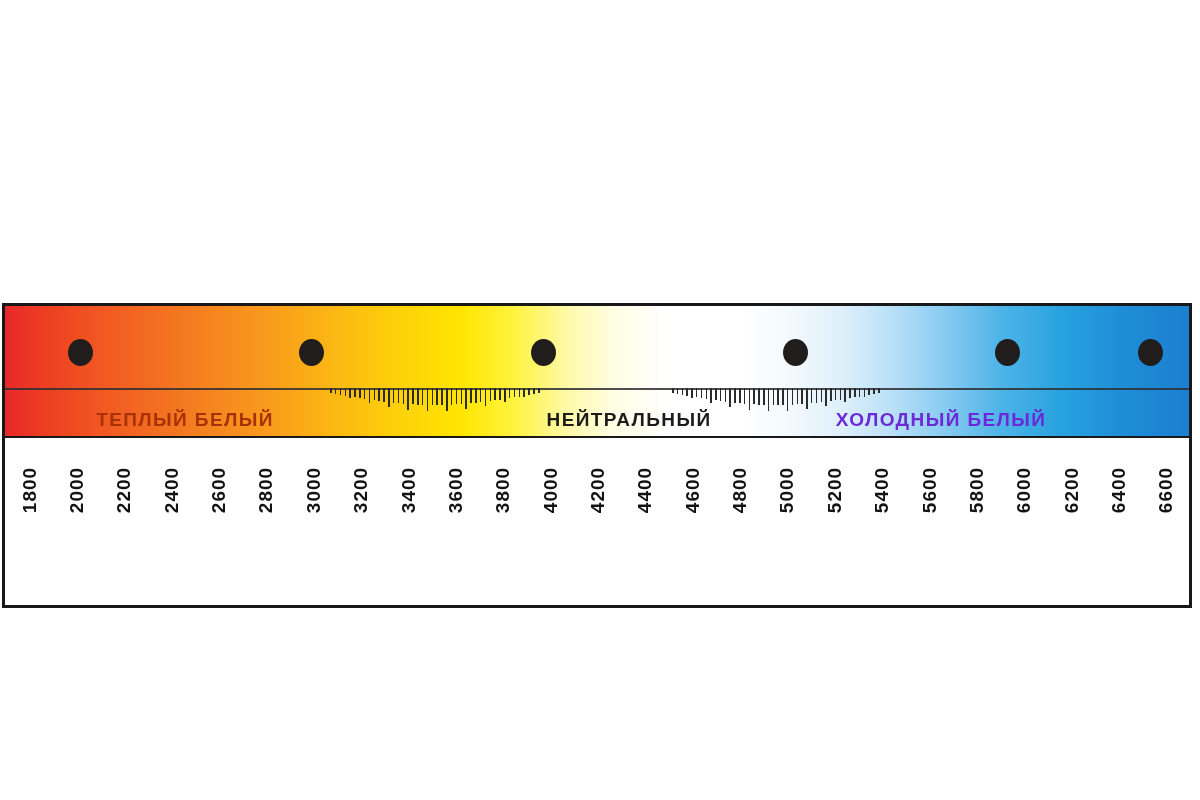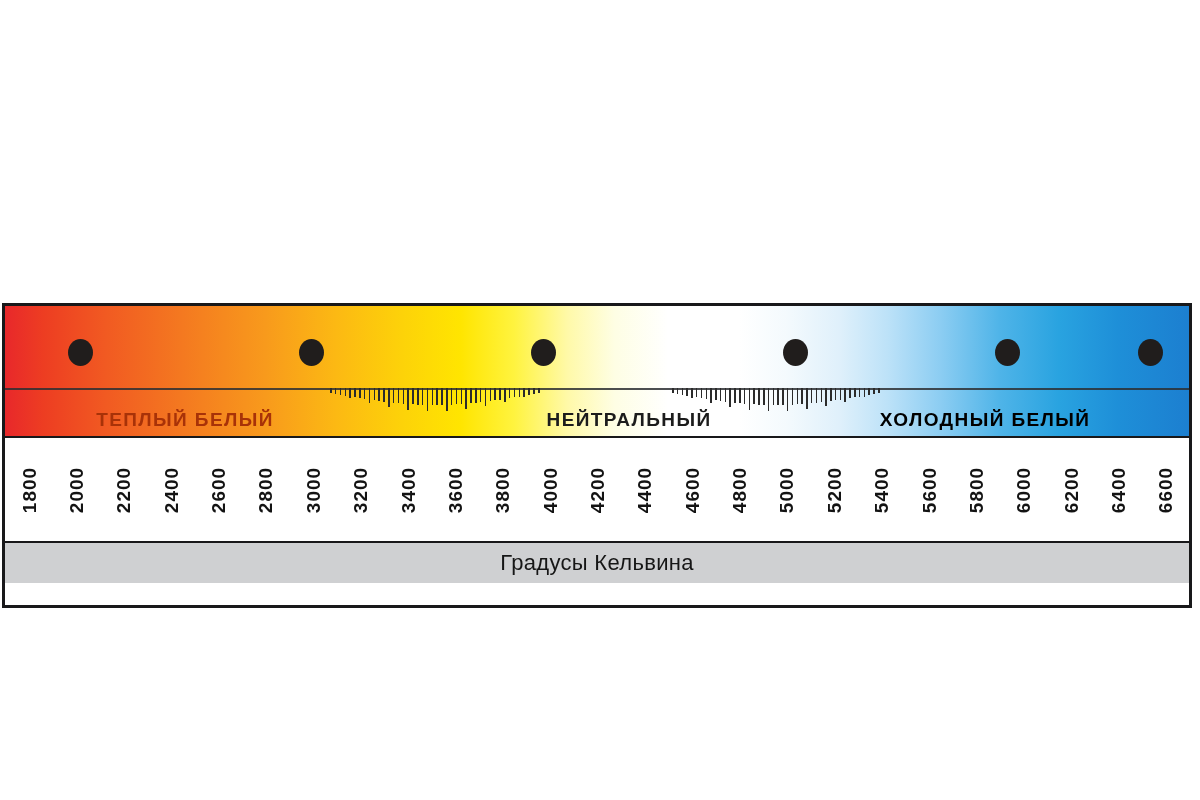--- a/index.html
+++ b/index.html
@@ -376,21 +376,21 @@
             <div class="tick bot" style="left: 196.419px; height: 5.5px;"></div>
             <div class="tick top" style="left: 201.209px; height: 5.9px;"></div>
             <div class="tick bot" style="left: 201.209px; height: 4.7px;"></div>
             <div class="tick top" style="left: 206px; height: 5px;"></div>
             <div class="tick bot" style="left: 206px; height: 4px;"></div>
           </div>
         </div>
       <div id="cats-holder">
           <div class="cat-label" style="left: 180px; color: rgb(168, 50, 8);">ТЕПЛЫЙ БЕЛЫЙ</div>
           <div class="cat-label" style="left: 583px; color: rgb(28, 28, 28); margin-left: 41px;">НЕЙТРАЛЬНЫЙ</div>
-          <div class="cat-label" style="left: 980px; color: #000000;">ХОЛОДНЫЙ БЕЛЫЙ</div>
+          <div class="cat-label" style="left: 936px; color: #6d28d9;">ХОЛОДНЫЙ БЕЛЫЙ</div>
         </div>
     </div>
 
     <div class="kelvin-strip">
         <div class="kelvin-tick-label" style="left: 23.68px;">1800</div>
         <div class="kelvin-tick-label" style="left: 71.04px;">2000</div>
         <div class="kelvin-tick-label" style="left: 118.4px;">2200</div>
         <div class="kelvin-tick-label" style="left: 165.76px;">2400</div>
         <div class="kelvin-tick-label" style="left: 213.12px;">2600</div>
         <div class="kelvin-tick-label" style="left: 260.48px;">2800</div>
@@ -408,18 +408,15 @@
         <div class="kelvin-tick-label" style="left: 828.8px;">5200</div>
         <div class="kelvin-tick-label" style="left: 876.16px;">5400</div>
         <div class="kelvin-tick-label" style="left: 923.52px;">5600</div>
         <div class="kelvin-tick-label" style="left: 970.88px;">5800</div>
         <div class="kelvin-tick-label" style="left: 1018.24px;">6000</div>
         <div class="kelvin-tick-label" style="left: 1065.6px;">6200</div>
         <div class="kelvin-tick-label" style="left: 1112.96px;">6400</div>
         <div class="kelvin-tick-label" style="left: 1160.32px;">6600</div>
       </div>
 
-    <div class="caption-bar">
-      <span class="caption-text">Градусы Кельвина</span>
-    </div>
 
   </div>
 </div>
 
 </body></html>

